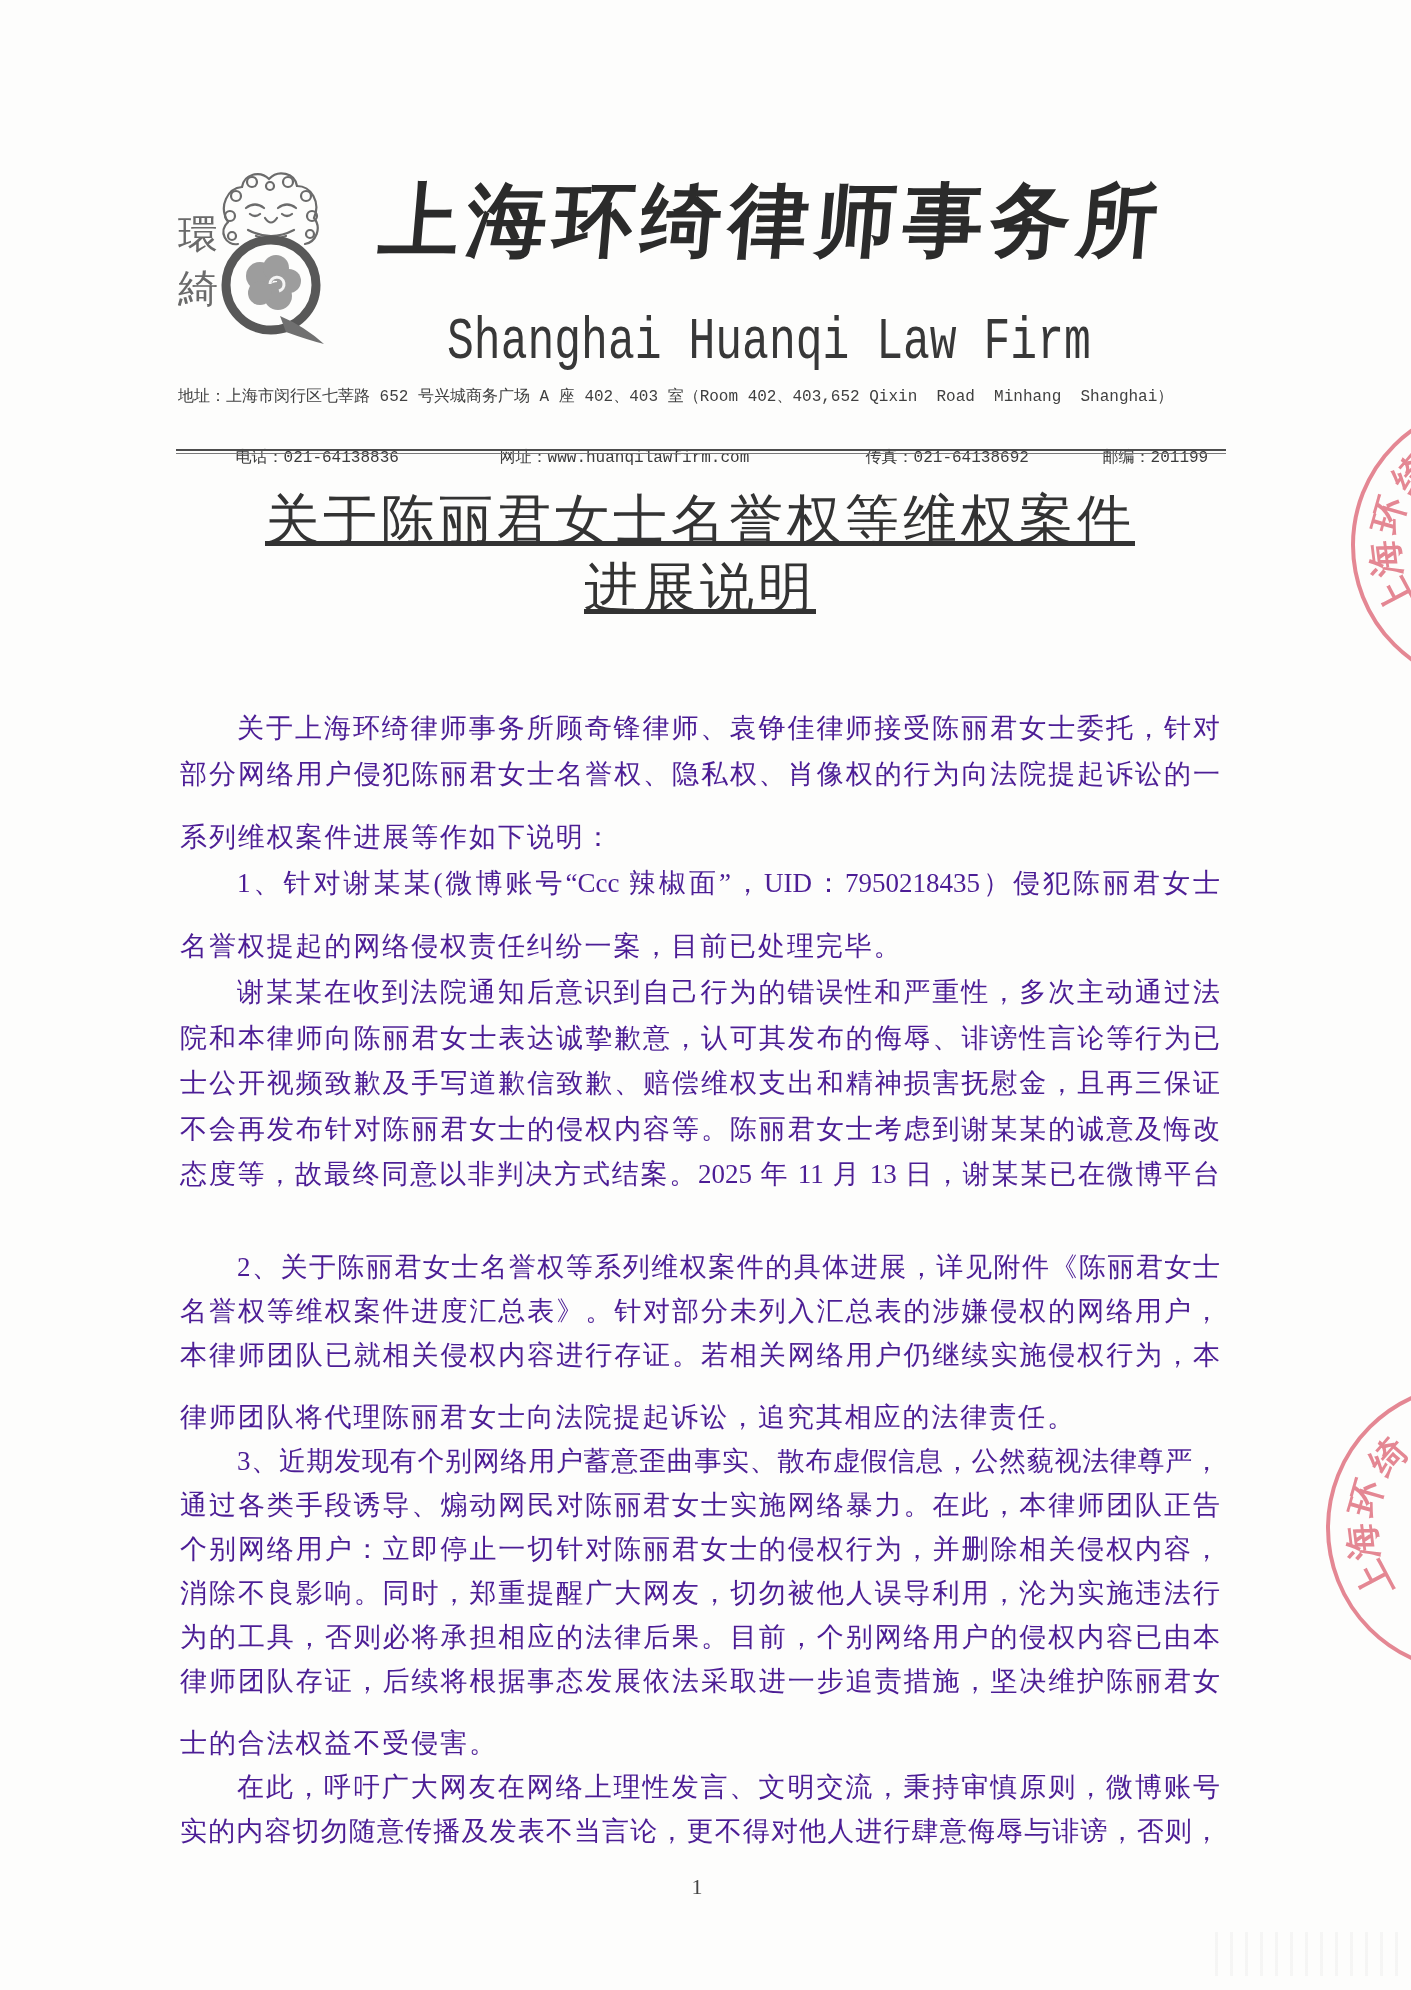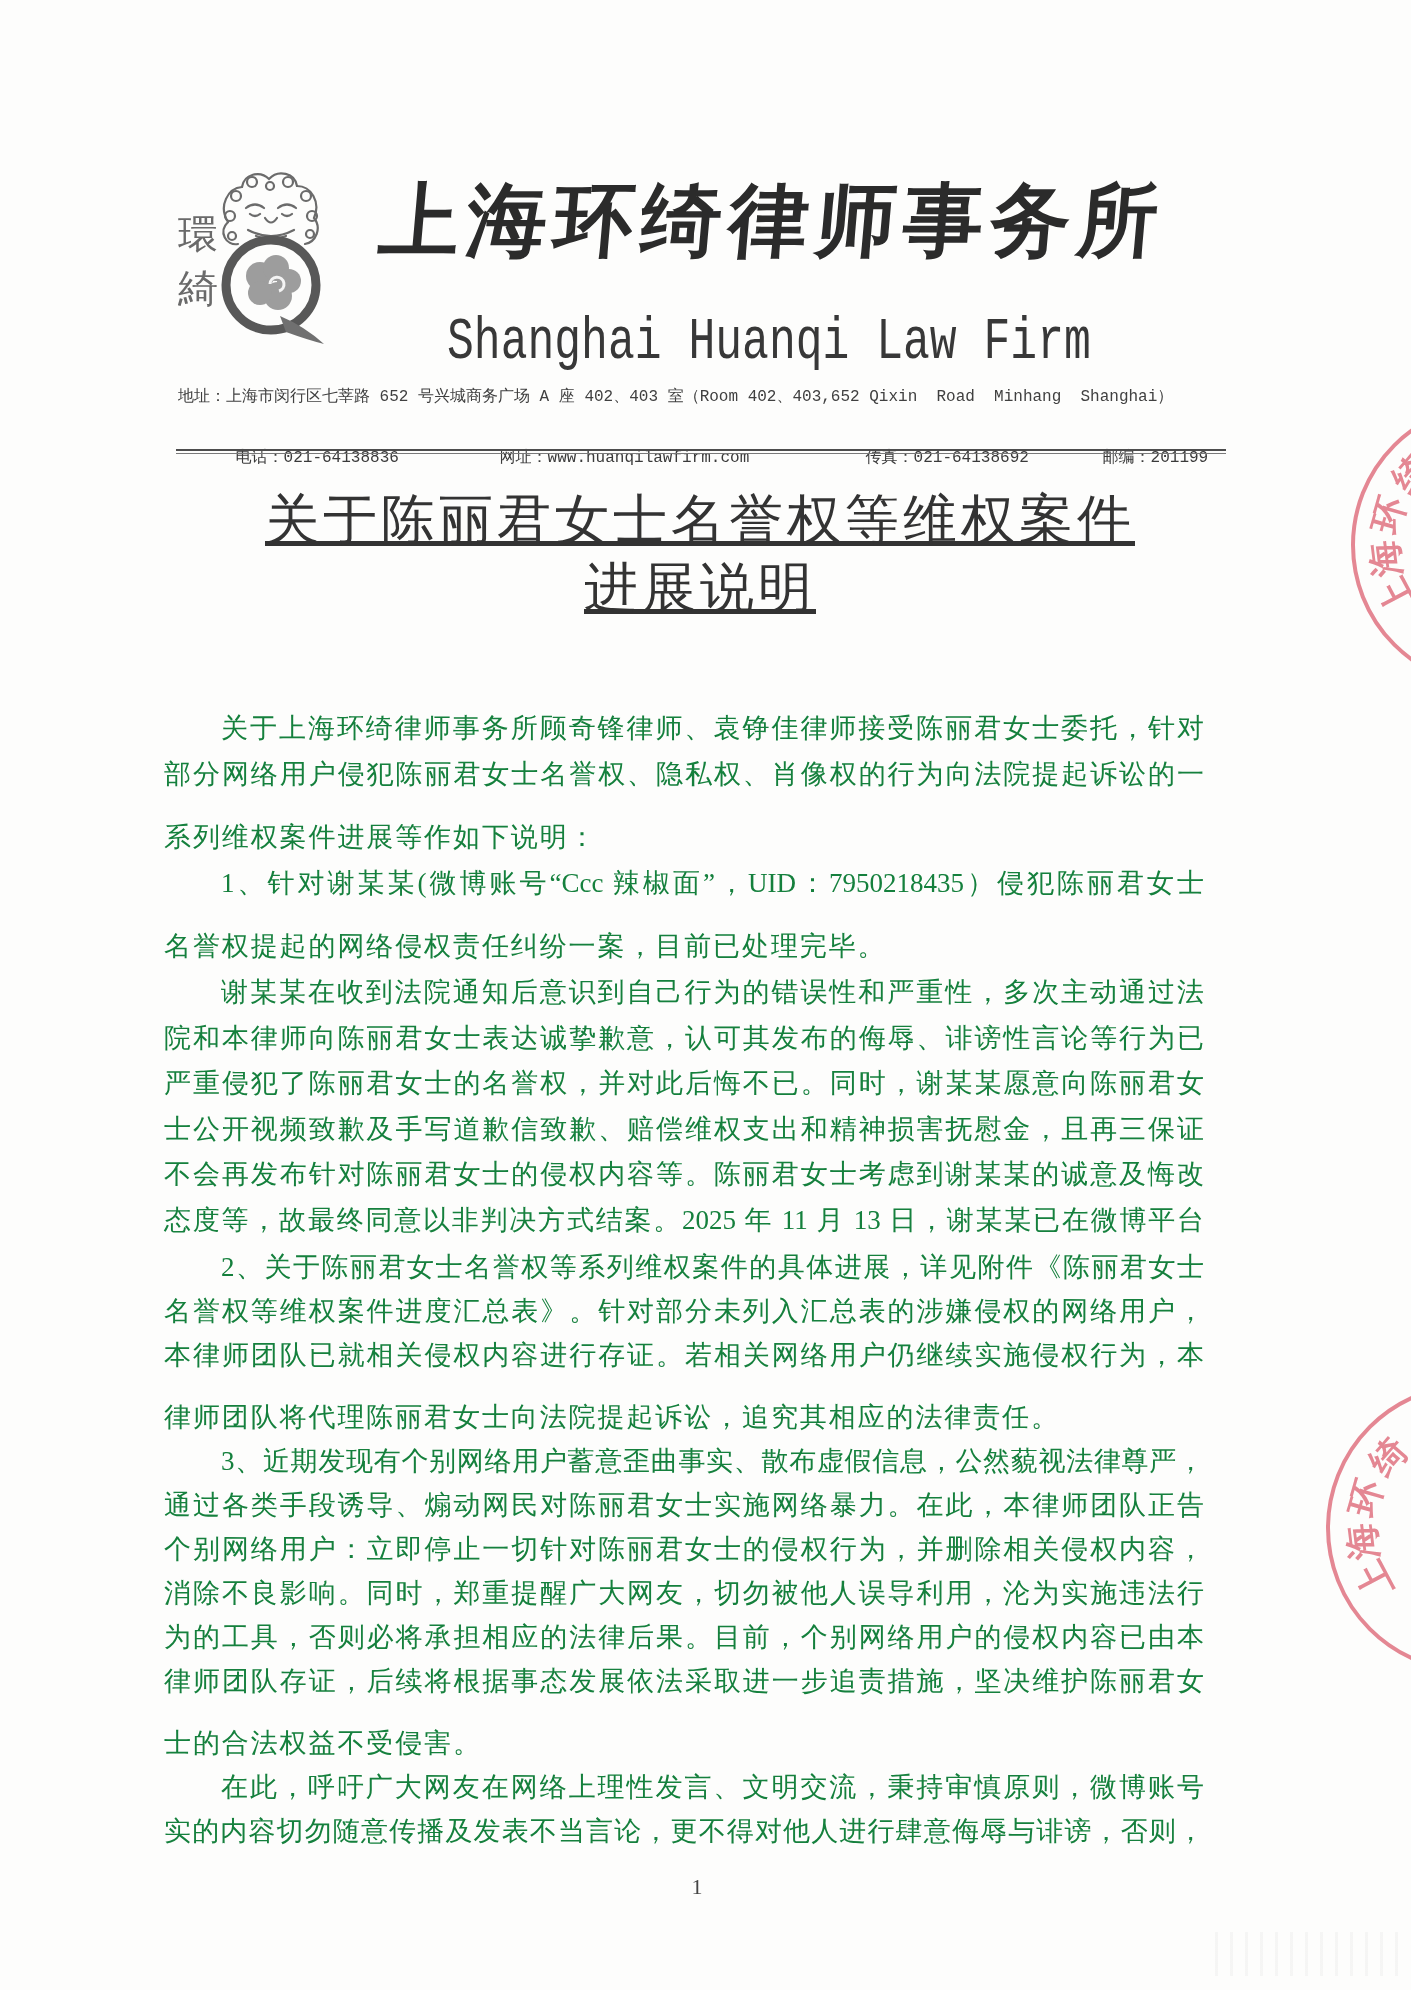--- a/index.html
+++ b/index.html
@@ -48,22 +48,22 @@
       position: absolute; left: 180px; width: 1040px; height: 60px;
       text-align: center; white-space: nowrap;
       font-family: "DejaVu Sans", sans-serif; font-size: 54px; line-height: 60px;
       letter-spacing: 4px; color: #333333; text-decoration: underline;
     }
     .title-1 { top: 490px; }
     .title-2 { top: 558px; }
 
     
     .body-block {
-      position: absolute; left: 164px; width: 1040px;
-      font-family: "Liberation Serif", serif; font-size: 27px; color: #15803d;
+      position: absolute; left: 180px; width: 1040px;
+      font-family: "Liberation Serif", serif; font-size: 27px; color: #4c1d95;
     }
     .block-a { top: 706px; }
     .block-a .line { height: 45.6px; line-height: 45.6px; }
     .block-b { top: 1245px; }
     .block-b .line { height: 44px; line-height: 44px; }
     .line { box-sizing: border-box; width: 100%; white-space: nowrap; }
     .line.j { text-align: justify; text-align-last: justify; }
     .line:not(.j) { letter-spacing: 1.9px; margin-top: 18px; }
     .line.ind { padding-left: 57px; }
 
@@ -157,21 +157,20 @@
       <div class="line j">部分网络用户侵犯陈丽君女士名誉权、隐私权、肖像权的行为向法院提起诉讼的一</div>
       <div class="line">系列维权案件进展等作如下说明：</div>
     </div>
     <div>
       <div class="line j ind">1、针对谢某某(微博账号“Ccc 辣椒面”，UID：7950218435）侵犯陈丽君女士</div>
       <div class="line">名誉权提起的网络侵权责任纠纷一案，目前已处理完毕。</div>
     </div>
     <div>
       <div class="line j ind">谢某某在收到法院通知后意识到自己行为的错误性和严重性，多次主动通过法</div>
       <div class="line j">院和本律师向陈丽君女士表达诚挚歉意，认可其发布的侮辱、诽谤性言论等行为已</div>
-      <div class="line j">严重侵犯了陈丽君女士的名誉权，并对此后悔不已。同时，谢某某愿意向陈丽君女</div>
       <div class="line j">士公开视频致歉及手写道歉信致歉、赔偿维权支出和精神损害抚慰金，且再三保证</div>
       <div class="line j">不会再发布针对陈丽君女士的侵权内容等。陈丽君女士考虑到谢某某的诚意及悔改</div>
       <div class="line j">态度等，故最终同意以非判决方式结案。2025 年 11 月 13 日，谢某某已在微博平台</div>
     </div>
   </div>
 
   <div class="body-block block-b">
     <div>
       <div class="line j ind">2、关于陈丽君女士名誉权等系列维权案件的具体进展，详见附件《陈丽君女士</div>
       <div class="line j">名誉权等维权案件进度汇总表》。针对部分未列入汇总表的涉嫌侵权的网络用户，</div>

